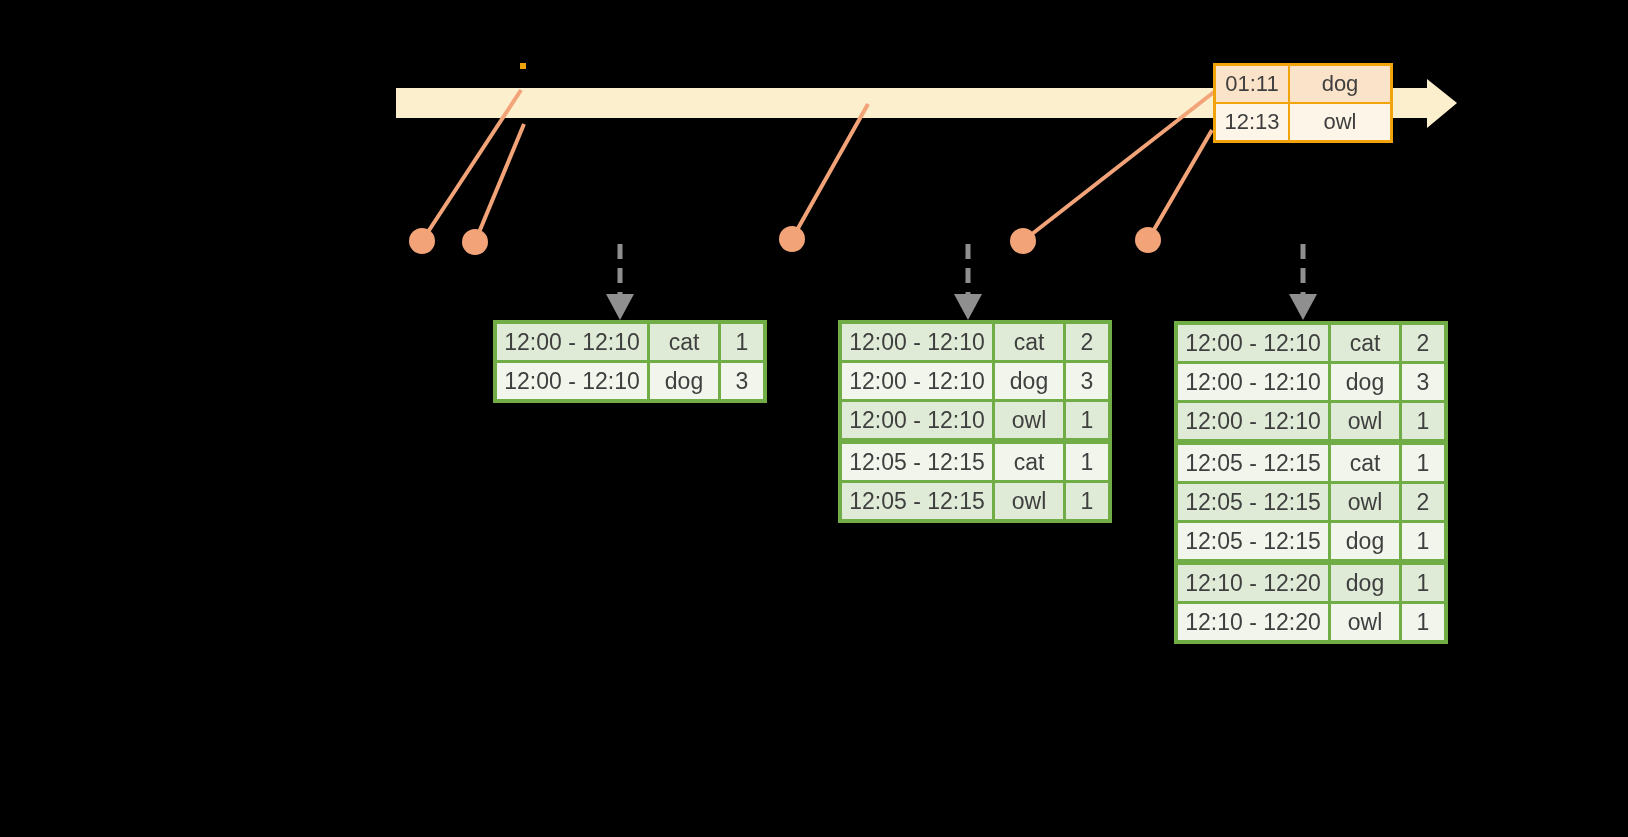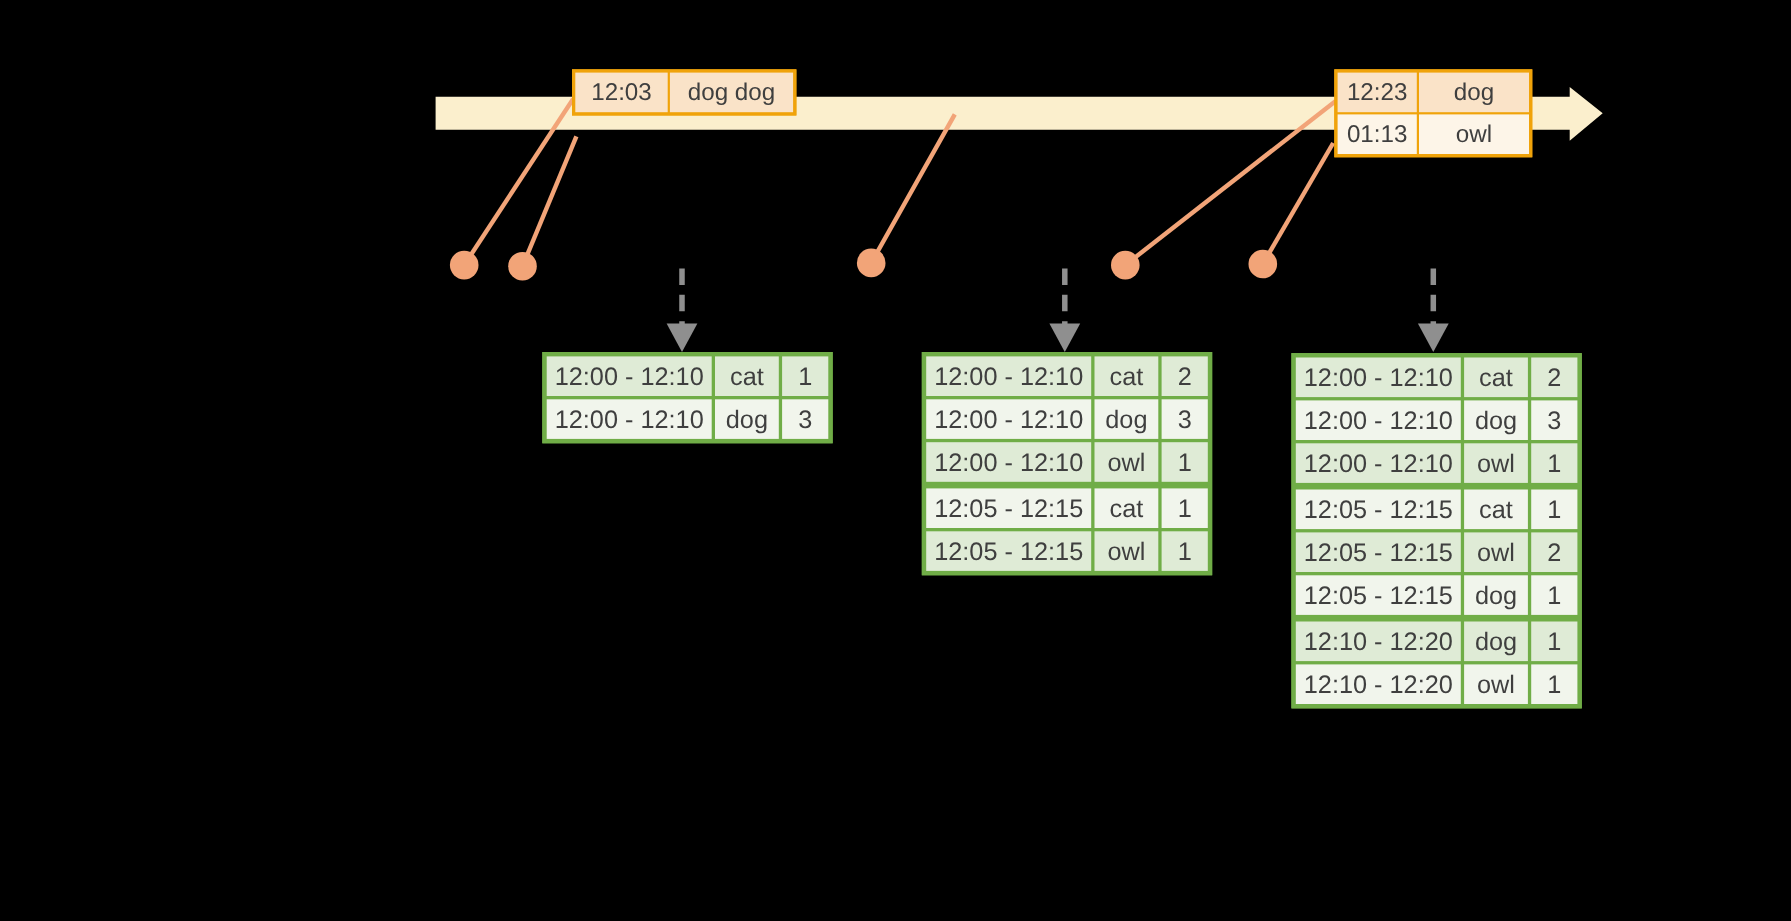--- a/index.html
+++ b/index.html
@@ -39,21 +39,21 @@
     background:var(--result-border,#70ad47);
   }
   .result-table .row{display:flex;}
   .result-table .row + .row{margin-top:3px;}
   .result-table .row.group-start{margin-top:6px;}
   .result-table .cell{
     height:36px;line-height:36px;text-align:center;
     font-size:23px;color:var(--text,#3f3f3f);
   }
   .result-table .c-window{width:150px;}
-  .result-table .c-word{width:58px;margin-left:3px;}
+  .result-table .c-word{width:68px;margin-left:3px;}
   .result-table .c-count{width:42px;margin-left:3px;}
   .result-table .row:nth-child(odd) .cell{background:var(--result-row-dark,#dfebd6);}
   .result-table .row:nth-child(even) .cell{background:var(--result-row-light,#f1f5ec);}
 </style>
 </head>
 <body>
 
 <div class="canvas">
   <svg id="overlay" viewBox="0 0 1628 837" xmlns="http://www.w3.org/2000/svg">
       <path d="M396,88 H1427 V79 L1457,103 L1427,128 V118 H396 Z" fill="#fbefcd"></path>
@@ -69,32 +69,28 @@
       <circle cx="1148" cy="240" r="13" fill="#f2a478"></circle>
       <line x1="620" y1="244" x2="620" y2="297" stroke="#8f8f8f" stroke-width="5" stroke-dasharray="15 9"></line>
       <polygon points="606,294 634,294 620,320" fill="#8f8f8f"></polygon>
       <line x1="968" y1="244" x2="968" y2="297" stroke="#8f8f8f" stroke-width="5" stroke-dasharray="15 9"></line>
       <polygon points="954,294 982,294 968,320" fill="#8f8f8f"></polygon>
       <line x1="1303" y1="244" x2="1303" y2="297" stroke="#8f8f8f" stroke-width="5" stroke-dasharray="15 9"></line>
       <polygon points="1289,294 1317,294 1303,320" fill="#8f8f8f"></polygon>
     </svg>
 
   <div class="event-table" id="et0" style="left:520px;top:63px">
-      <div class="row">
-        <div class="cell c-time">12:03</div>
-        <div class="cell c-words">dog dog</div>
-      </div>
     </div>
   <div class="event-table narrow" id="et2" style="left:1213px;top:63px">
       <div class="row">
-        <div class="cell c-time">12:23</div>
+        <div class="cell c-time">01:11</div>
         <div class="cell c-words">dog</div>
       </div>
       <div class="row">
-        <div class="cell c-time">01:13</div>
+        <div class="cell c-time">12:13</div>
         <div class="cell c-words">owl</div>
       </div>
     </div>
 
   <div class="result-table" id="rt0" style="left:493px;top:320px">
       <div class="row">
         <div class="cell c-window">12:00 - 12:10</div>
         <div class="cell c-word">cat</div>
         <div class="cell c-count">1</div>
       </div>

